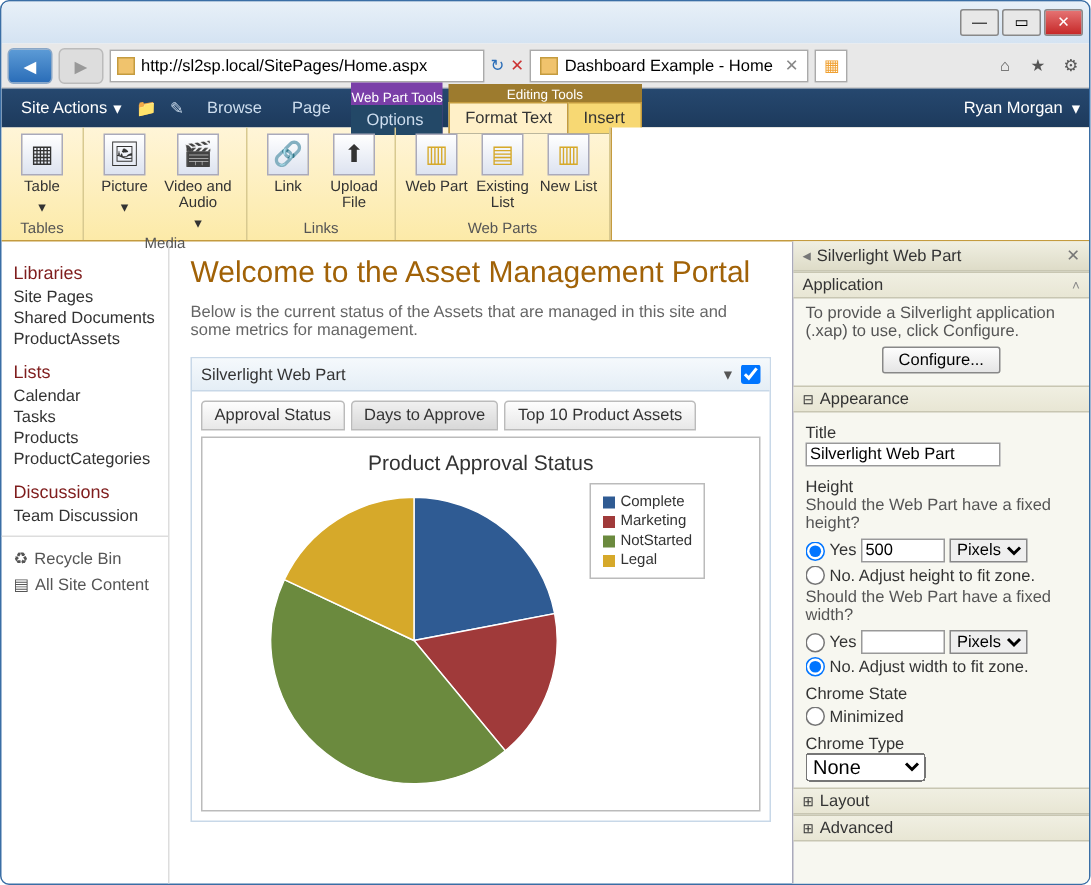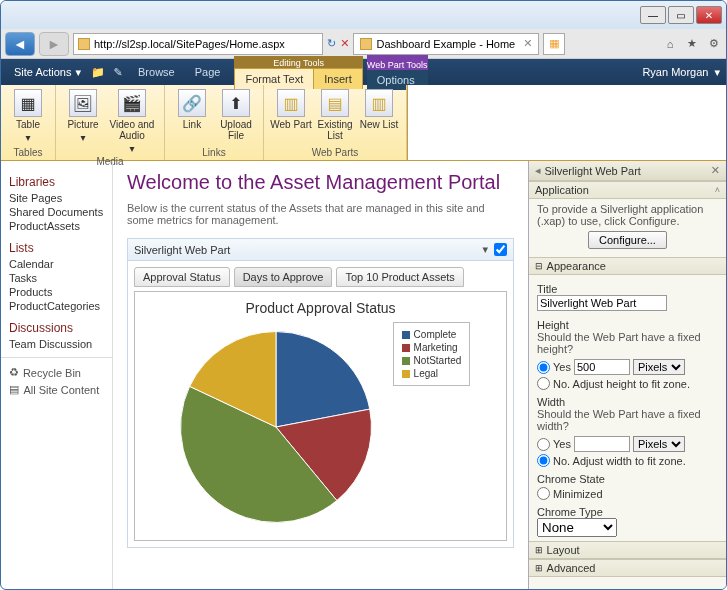--- a/index.html
+++ b/index.html
@@ -51,21 +51,21 @@
 
 
 .content { display:flex; height:calc(590px - 28px - 30px - 26px - 76px);}
 .leftnav { width:112px; border-right:1px solid #ddd; padding:6px 8px; font-size:11px;}
 .leftnav .section { color:#7f1d1d; font-weight:normal; margin-top:8px; margin-bottom:2px; font-size:12px;}
 .leftnav a { display:block; color:#333; text-decoration:none; padding:1px 0; }
 .leftnav hr { border:none; border-top:1px solid #ddd; margin:6px -8px;}
 .leftnav .util { color:#555; padding:2px 0; display:flex; align-items:center; gap:4px;}
 
 .main { flex:1; padding:10px 14px; overflow:hidden; color:#333;}
-.main h1 { color:#701a75; font-weight:normal; font-size:20px; margin-bottom:8px;}
+.main h1 { color:#a16207; font-weight:normal; font-size:20px; margin-bottom:8px;}
 .main .desc { color:#666; font-size:11px; margin-bottom:12px;}
 .webpart { border:1px solid #c8d8e8; }
 .webpart-title { background:linear-gradient(#f5f9fc,#e5eef6); border-bottom:1px solid #c8d8e8; padding:4px 6px; display:flex; align-items:center;}
 .webpart-title .wpt { flex:1; font-size:11px;}
 .webpart-title .wparrow { color:#555;}
 .wpcheck { margin-left:6px;}
 .tabs { display:flex; gap:4px; padding:6px 6px 0 6px;}
 .tabs .tabbtn { border:1px solid #bbb; background:linear-gradient(#fdfdfd,#e8e8e8); padding:3px 8px; font-size:11px; border-radius:3px 3px 0 0;}
 .tabs .tabbtn.active { background:linear-gradient(#f0f0f0,#d8d8d8);}
 .chart-box { border:1px solid #bbb; margin:4px 6px 6px 6px; padding:8px; display:flex; flex-direction:column; align-items:center;}
@@ -126,30 +126,30 @@
 
 <div class="sp-top">
   <div class="site-actions">
     <span>Site Actions</span>
     <span>▾</span>
   </div>
   <div class="iconbtn">📁</div>
   <div class="iconbtn">✎</div>
   <div class="sp-tab">Browse</div>
   <div class="sp-tab">Page</div>
+  <div class="sp-tabgroup wp-group">
+    <div class="label">Web Part Tools</div>
+    <div class="sp-tab">Options</div>
+  </div>
   <div class="sp-tabgroup et-group">
     <div class="label">Editing Tools</div>
     <div class="et-tabs">
       <div class="sp-tab format">Format Text</div>
       <div class="sp-tab insert">Insert</div>
     </div>
-  </div>
-  <div class="sp-tabgroup wp-group">
-    <div class="label">Web Part Tools</div>
-    <div class="sp-tab">Options</div>
   </div>
   <div class="user-area">
     <span>Ryan Morgan</span>
     <span>▾</span>
   </div>
 </div>
 
 <div class="ribbon insert">
   <div class="ribbon-group">
     <div class="ribbon-row">
@@ -308,21 +308,20 @@
       <div class="inline">
         <input type="radio" name="h" checked="" style="">
         <span>Yes</span>
         <input type="text" class="small" value="500" style="">
         <select><option>Pixels</option></select>
       </div>
       <div class="inline">
         <input type="radio" name="h" style="">
         <span>No. Adjust height to fit zone.</span>
       </div>
-      <label style="margin-top:6px">Width</label>
       <div class="hint">Should the Web Part have a fixed width?</div>
       <div class="inline">
         <input type="radio" name="w" style="">
         <span>Yes</span>
         <input type="text" class="small" style="">
         <select><option>Pixels</option></select>
       </div>
       <div class="inline">
         <input type="radio" name="w" checked="" style="">
         <span>No. Adjust width to fit zone.</span>

